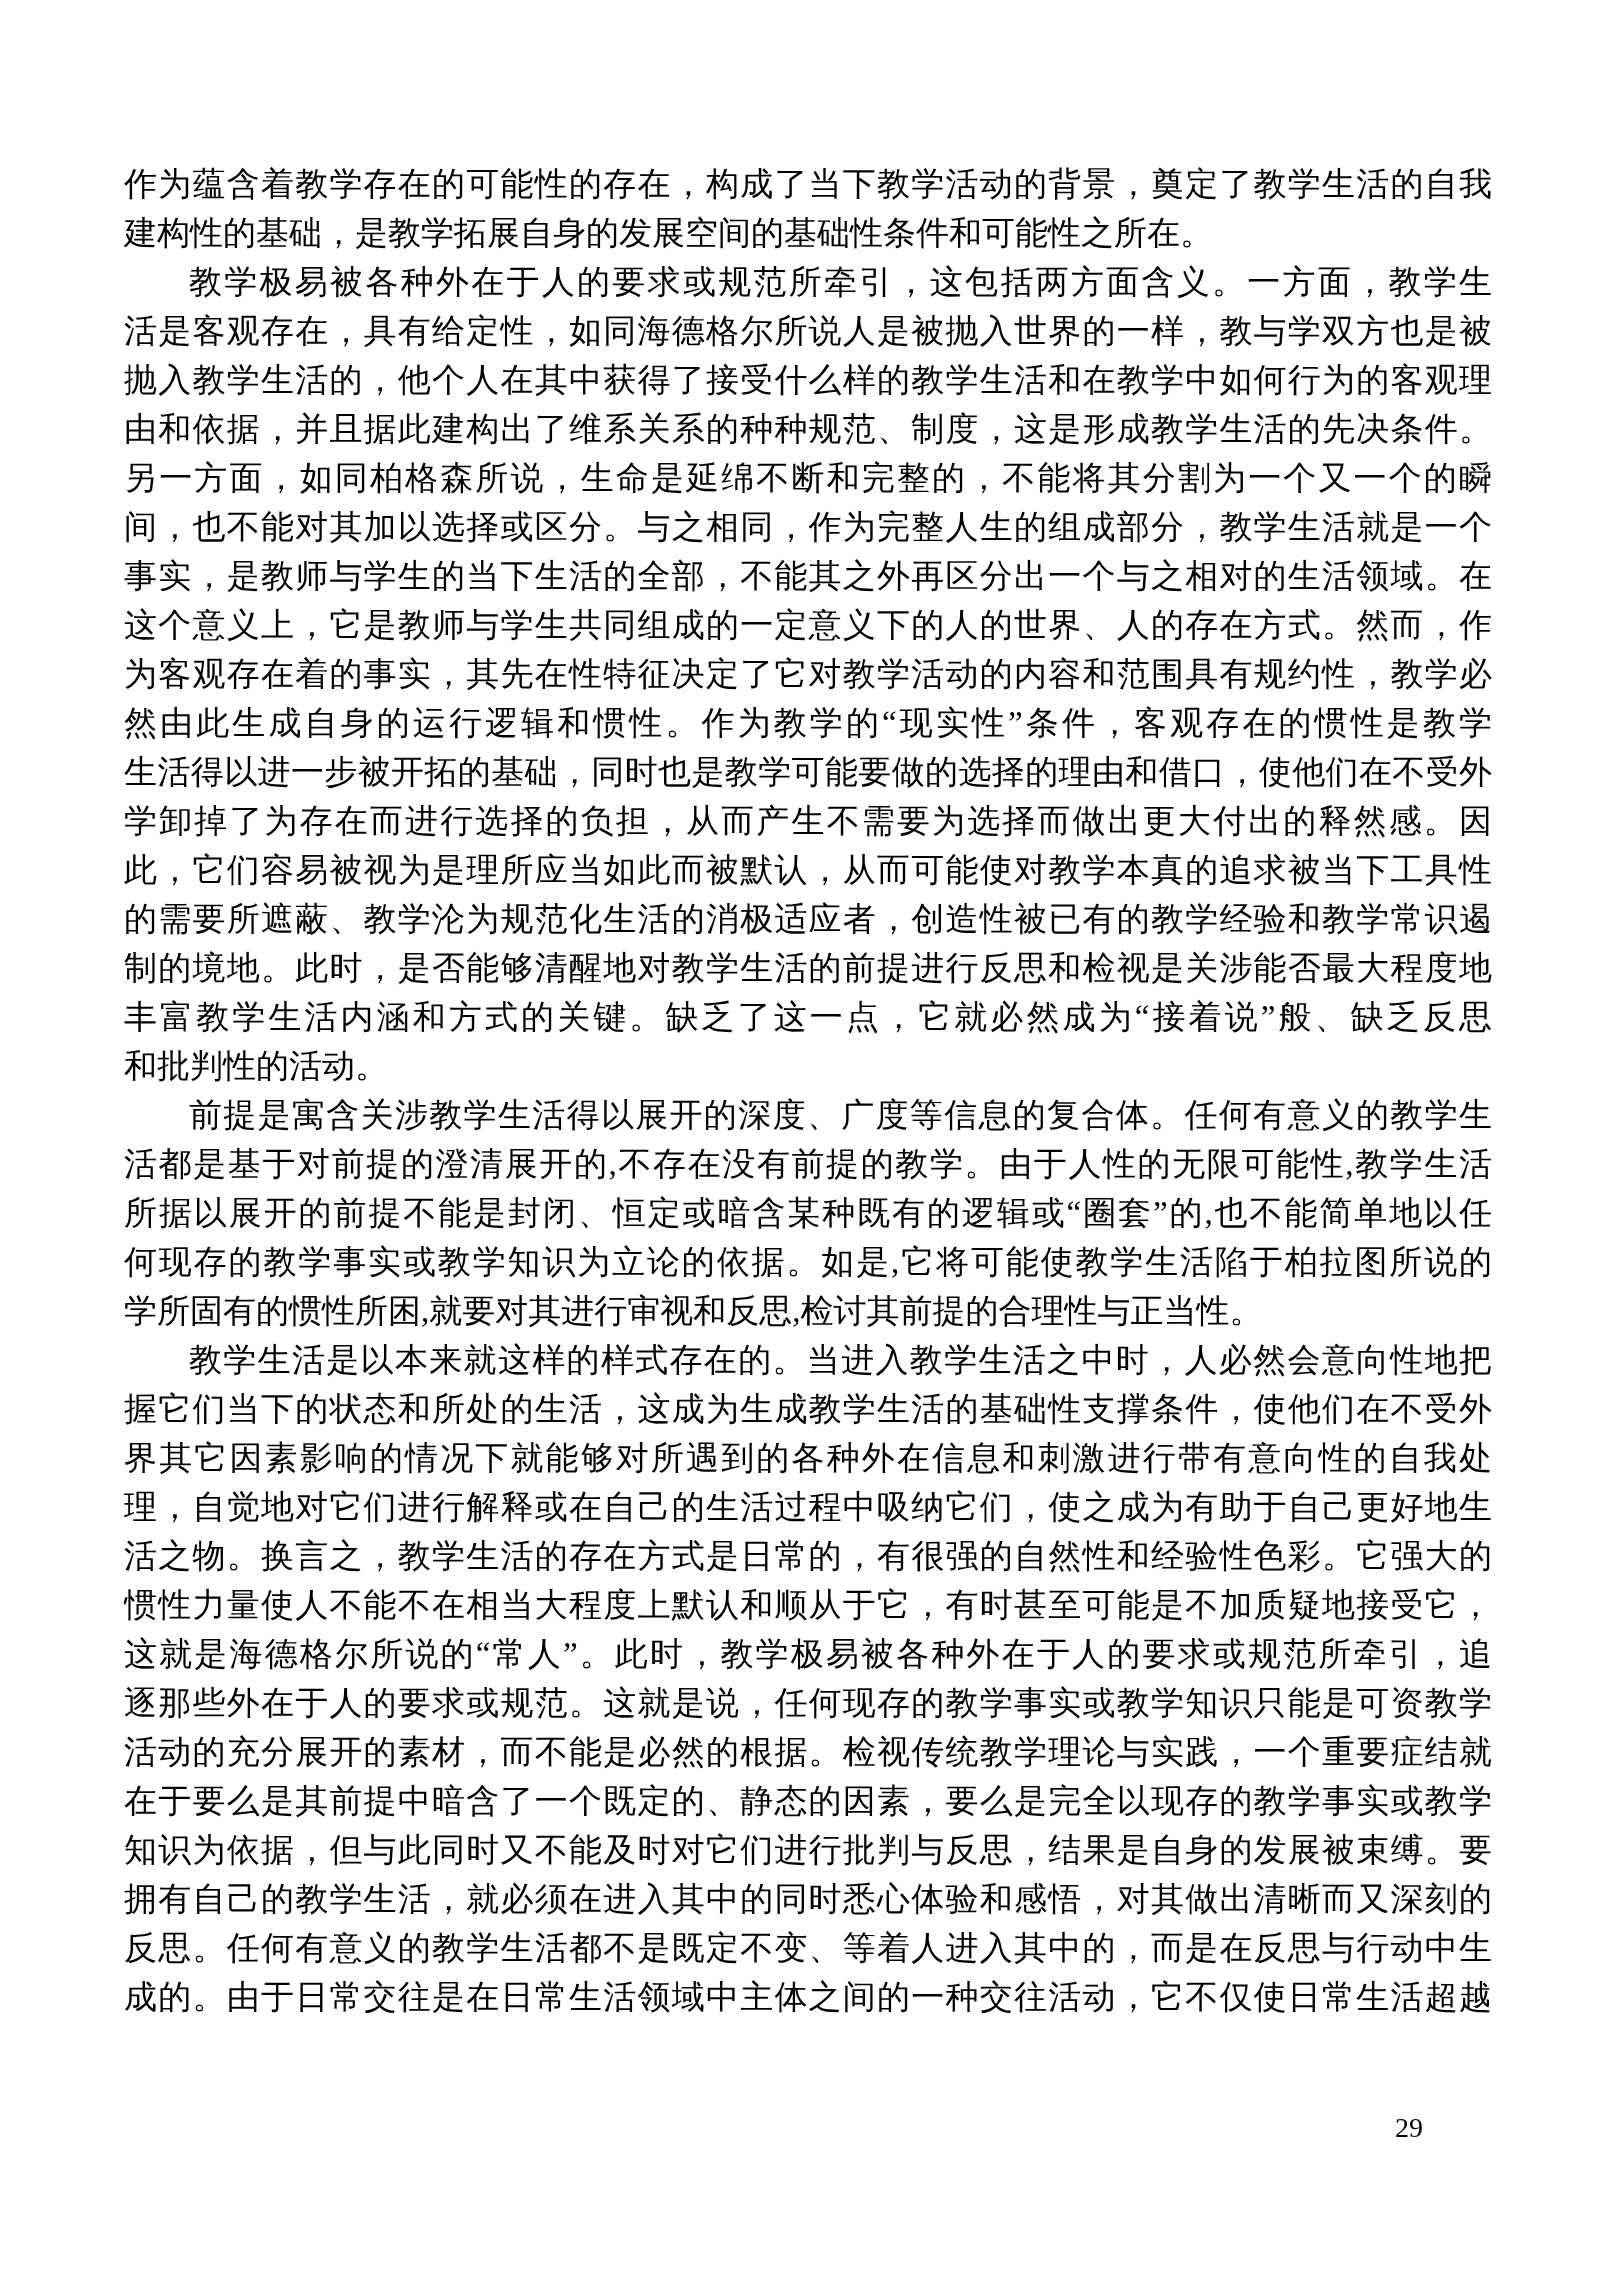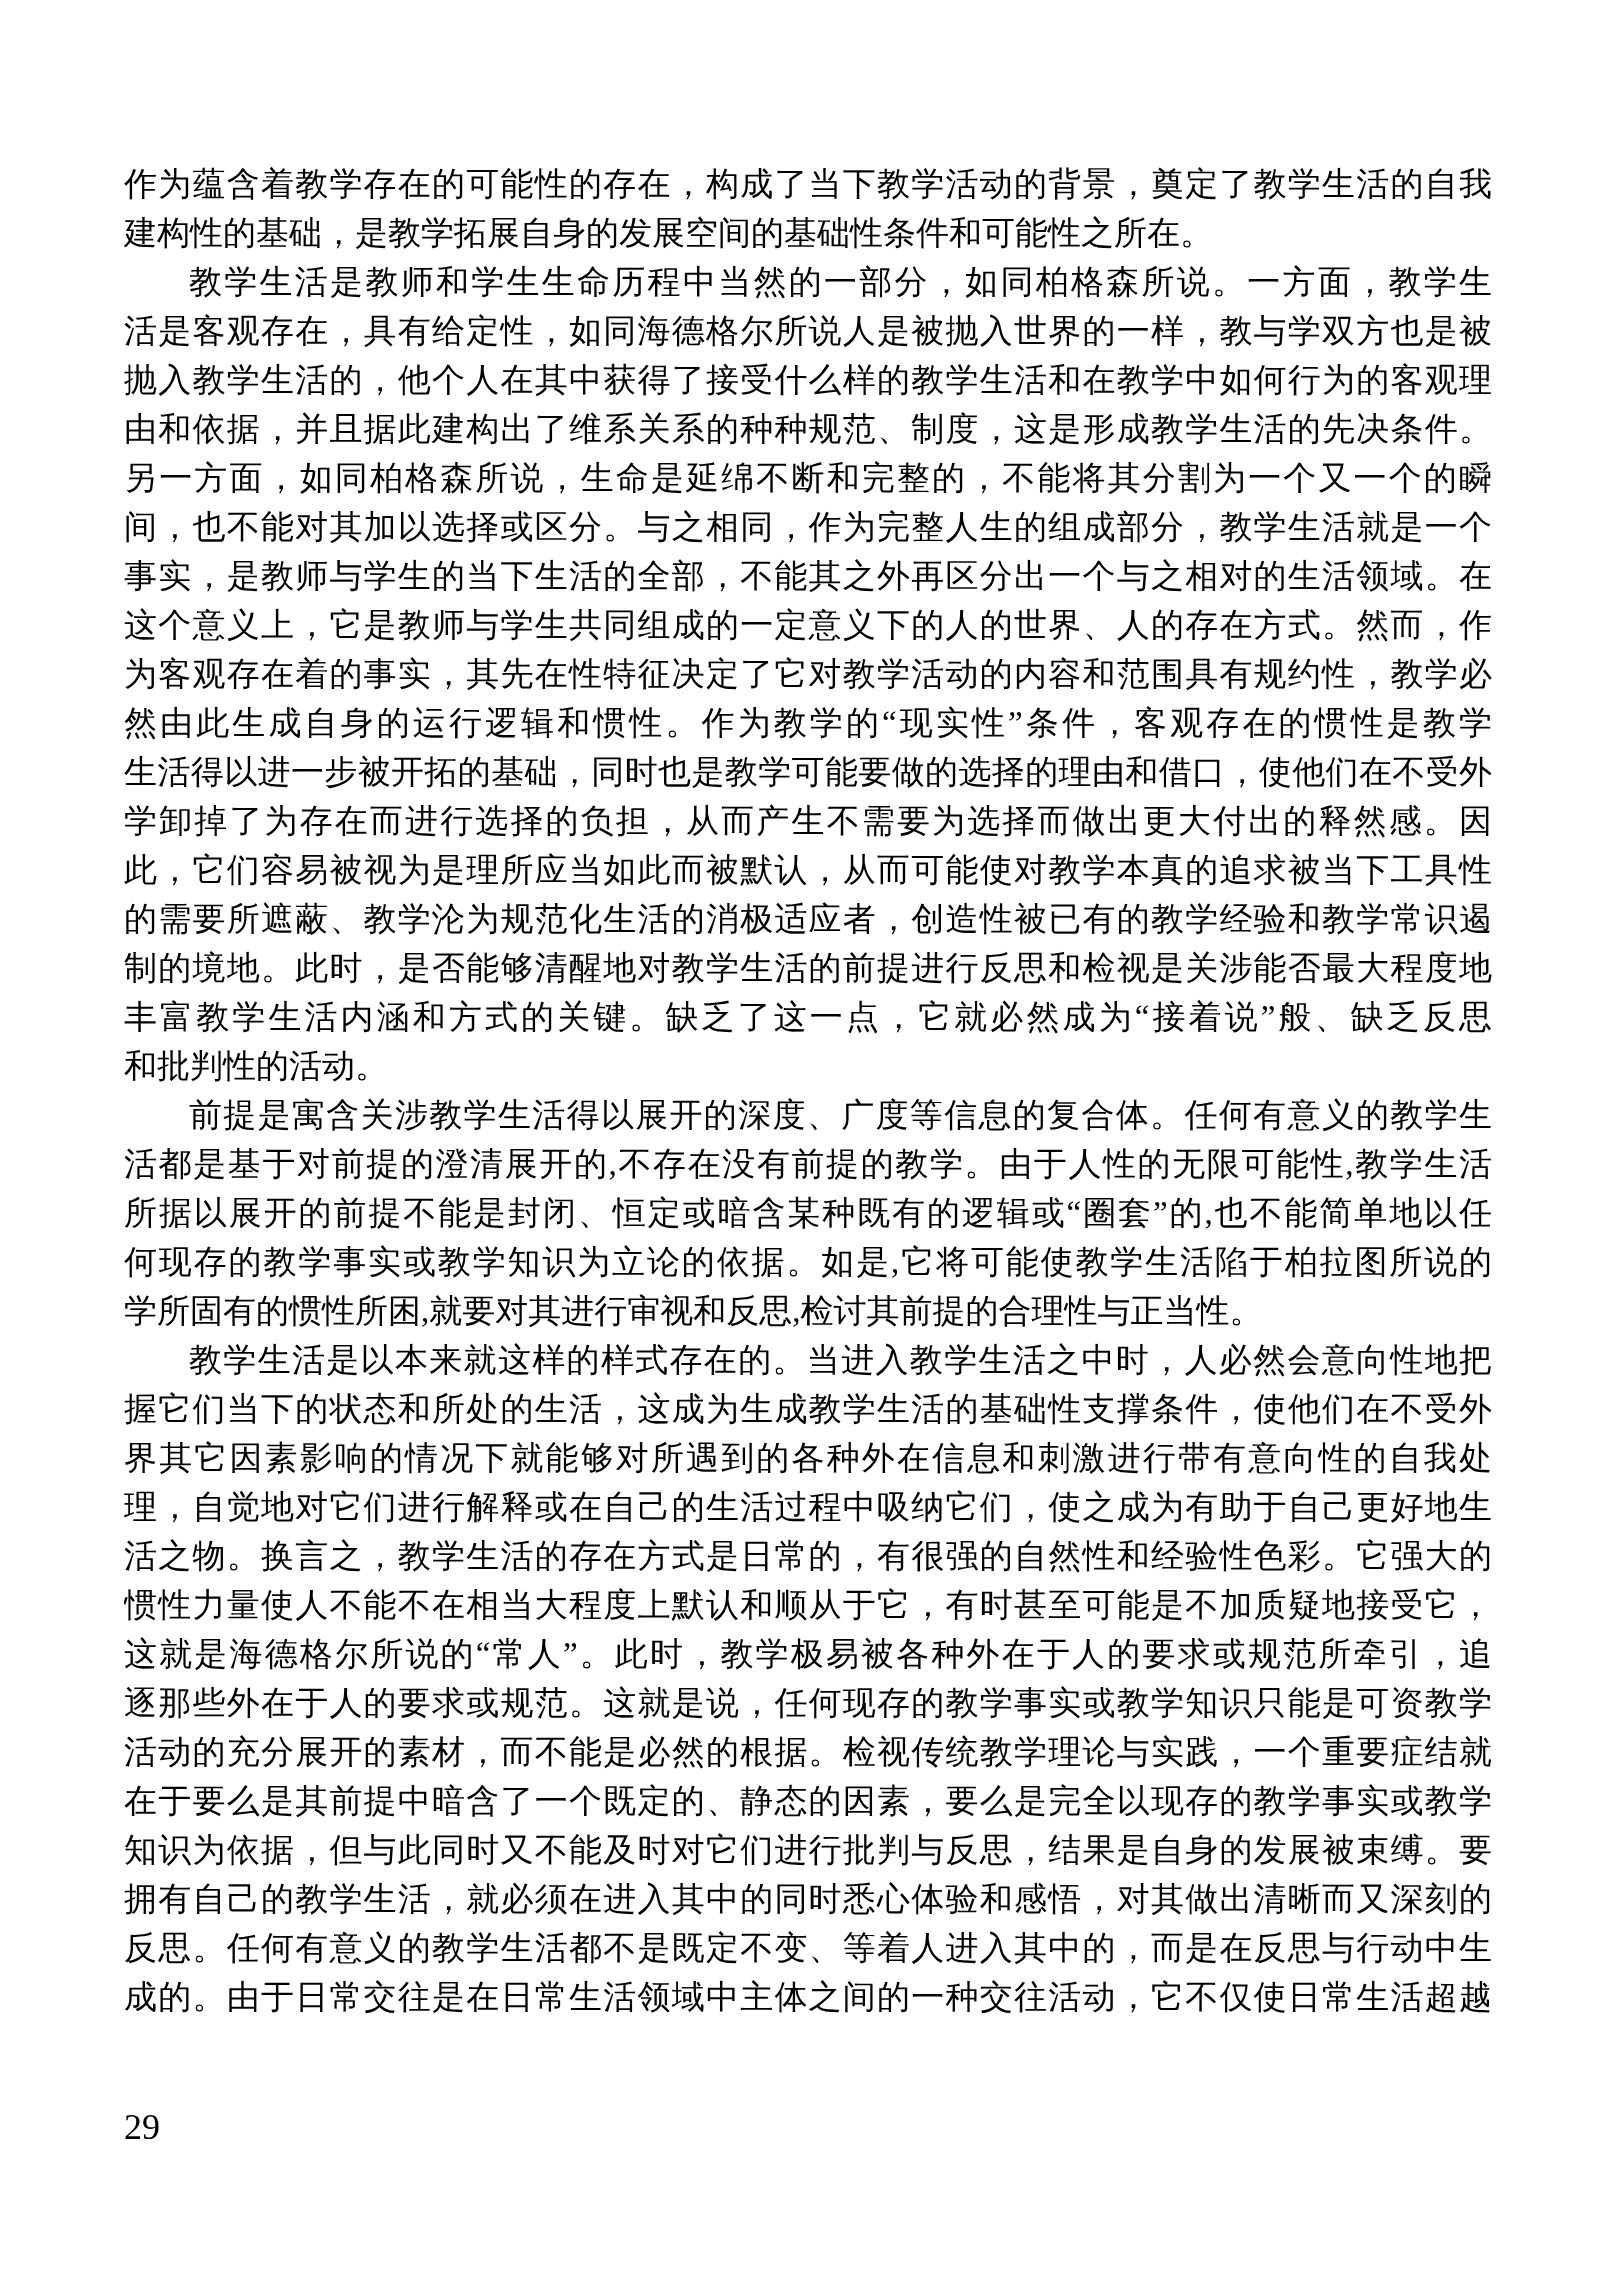--- a/index.html
+++ b/index.html
@@ -45,32 +45,32 @@
     text-align: right;
     text-align-last: left;
   }
   .page-number {
     position: absolute;
     left: 124px;
     top: 2108px;
     width: 1299px;
     height: 39px;
     line-height: 39px;
-    font-size: 36px;
-    text-align: left;
+    font-size: 28px;
+    text-align: right;
   }
 </style>
 </head>
 <body>
 
 <div class="page">
   <div class="body-text">
       <div class="line">作为蕴含着教学存在的可能性的存在，构成了当下教学活动的背景，奠定了教学生活的自我</div>
       <div class="line last">建构性的基础，是教学拓展自身的发展空间的基础性条件和可能性之所在。</div>
-      <div class="line indent">教学生活是教师和学生生命历程中当然的一部分，如同柏格森所说。一方面，教学生</div>
+      <div class="line indent">教学极易被各种外在于人的要求或规范所牵引，这包括两方面含义。一方面，教学生</div>
       <div class="line">活是客观存在，具有给定性，如同海德格尔所说人是被抛入世界的一样，教与学双方也是被</div>
       <div class="line">抛入教学生活的，他个人在其中获得了接受什么样的教学生活和在教学中如何行为的客观理</div>
       <div class="line">由和依据，并且据此建构出了维系关系的种种规范、制度，这是形成教学生活的先决条件。</div>
       <div class="line">另一方面，如同柏格森所说，生命是延绵不断和完整的，不能将其分割为一个又一个的瞬</div>
       <div class="line">间，也不能对其加以选择或区分。与之相同，作为完整人生的组成部分，教学生活就是一个</div>
       <div class="line">事实，是教师与学生的当下生活的全部，不能其之外再区分出一个与之相对的生活领域。在</div>
       <div class="line">这个意义上，它是教师与学生共同组成的一定意义下的人的世界、人的存在方式。然而，作</div>
       <div class="line">为客观存在着的事实，其先在性特征决定了它对教学活动的内容和范围具有规约性，教学必</div>
       <div class="line">然由此生成自身的运行逻辑和惯性。作为教学的“现实性”条件，客观存在的惯性是教学</div>
       <div class="line">生活得以进一步被开拓的基础，同时也是教学可能要做的选择的理由和借口，使他们在不受外</div>

